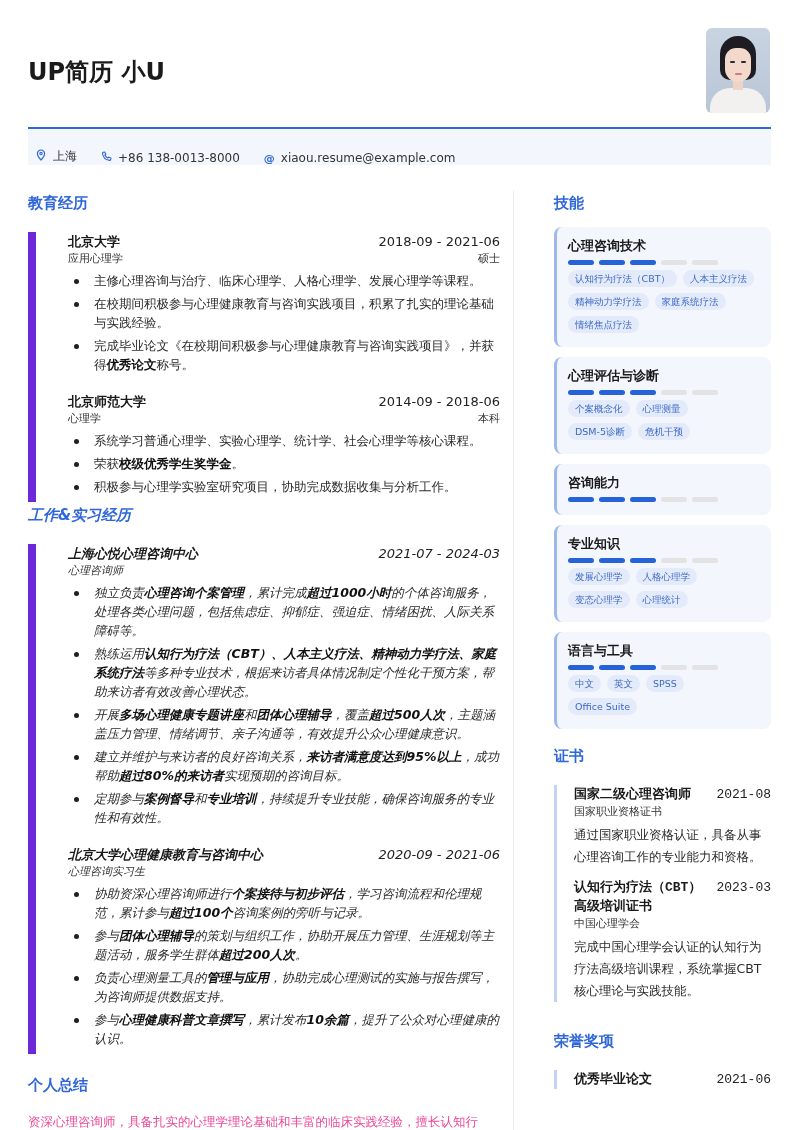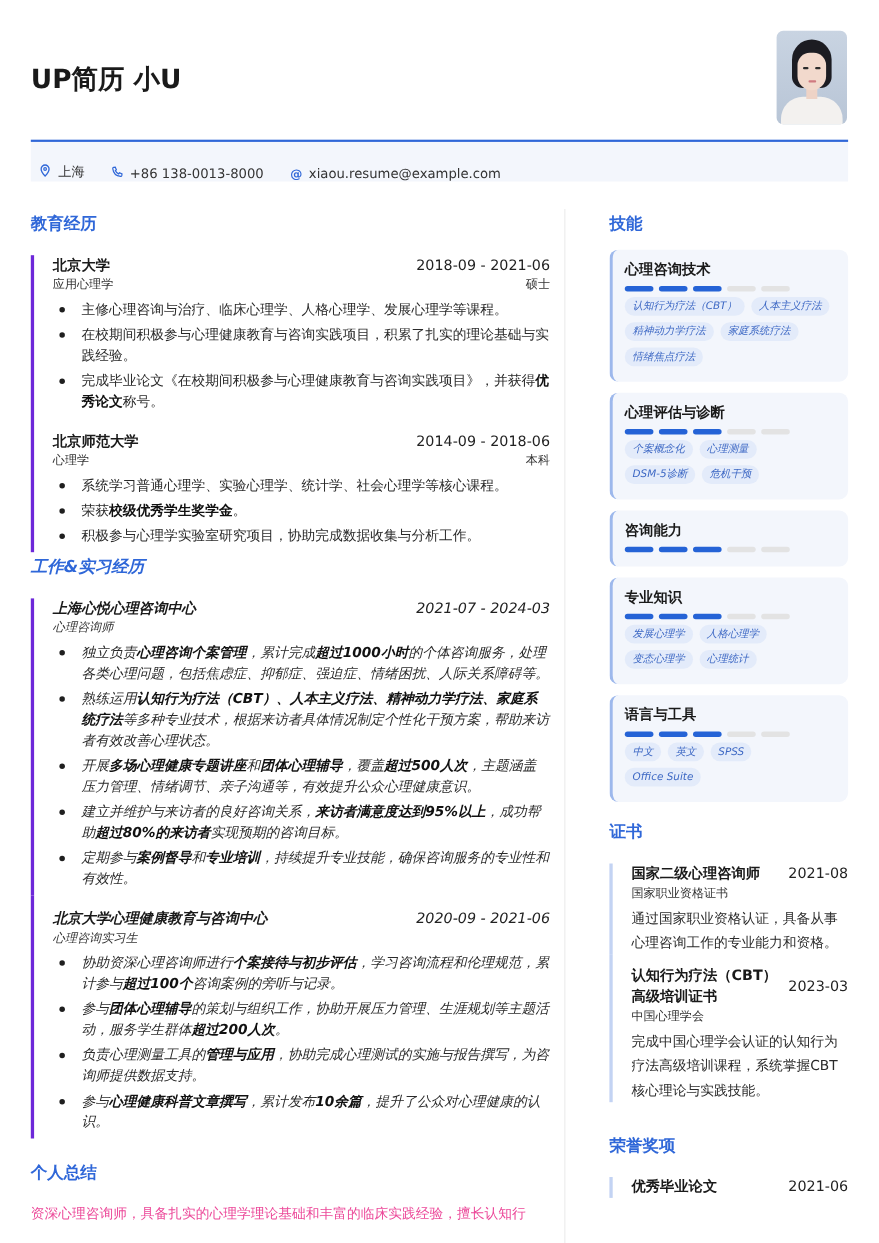--- a/index.html
+++ b/index.html
@@ -20,42 +20,42 @@
   .contact-bar { position: absolute; left: 28px; top: 127px; width: 743px; height: 38px; background: #f3f6fc; border-top: 2px solid #2f67d8; display: flex; align-items: flex-end; padding-left: 8px; font-size: 12px; color: #333; }
   .contact-item { display: flex; align-items: center; margin-right: 24px; }
   .contact-icon { color: #2f67d8; font-size: 11px; margin-right: 7px; width: 10px; text-align: center; }
 
   .left { position: absolute; left: 28px; top: 190px; width: 472px; }
   .divider { position: absolute; left: 513px; top: 190px; width: 1px; height: 940px; background: #ececec; }
   .right { position: absolute; left: 554px; top: 190px; width: 217px; }
 
   .section-title { font-size: 15px; font-weight: bold; color: #2f67d8; height: 26px; line-height: 26px; }
   .entries { margin-top: 16px; }
-  .entry { border-left: 3px solid #6d28d9; padding-left: 17px; padding-bottom: 2px; }
+  .entry { border-left: 8px solid #6d28d9; padding-left: 32px; padding-bottom: 2px; }
   .entry-head { display: flex; justify-content: space-between; align-items: baseline; }
   .entry-title { font-size: 13px; font-weight: bold; color: #1a1a1a; line-height: 19px; }
   .entry-date { font-size: 13px; color: #222; line-height: 19px; }
   .entry-sub { display: flex; justify-content: space-between; font-size: 11px; color: #333; line-height: 16px; }
   .bullets { list-style: none; margin-top: 4px; }
   .bullets li { position: relative; padding-left: 26px; font-size: 12.5px; line-height: 19px; color: #2a2a2a; margin-bottom: 4px; }
   .bullets li::before { content: ""; position: absolute; left: 6px; top: 8px; width: 5px; height: 5px; border-radius: 50%; background: #1f1f1f; }
   .bullets b { font-weight: bold; color: #111; }
   .entry + .entry { margin-top: 0; padding-top: 12px; }
 
   .skill-card { background: #f3f6fc; border-left: 3px solid #9db8ec; border-radius: 8px; padding: 10px 10px 8px 11px; margin-bottom: 10px; }
   .skill-title { font-size: 13px; font-weight: bold; color: #1a1a1a; line-height: 18px; }
   .bars { display: flex; margin-top: 5px; margin-bottom: 5px; }
   .bar { width: 26px; height: 5px; border-radius: 3px; margin-right: 5px; background: #e3e3e3; }
   .bar.on { background: #2563d6; }
-  .tags { display: flex; flex-wrap: wrap; font-style: italic; }
+  .tags { display: flex; flex-wrap: wrap; }
   .tag { font-size: 9.5px; color: #3d68c4; background: #e3ebfa; border-radius: 9px; padding: 0 7px; height: 17px; line-height: 17px; margin-right: 6px; margin-bottom: 6px; }
 
   .cert-entry { border-left: 3px solid #c3d3f3; padding-left: 17px; }
   .cert-entry + .cert-entry { padding-top: 10px; }
-  .cert-head { display: flex; justify-content: space-between; align-items: center; }
+  .cert-head { display: flex; justify-content: space-between; align-items: flex-start; font-family: Liberation Mono, monospace; }
   .cert-title { font-size: 13px; font-weight: bold; color: #1a1a1a; line-height: 19px; width: 140px; }
   .cert-date { font-size: 13px; color: #222; line-height: 19px; }
   .cert-issuer { font-size: 11px; color: #333; line-height: 16px; }
   .cert-desc { font-size: 12.5px; color: #2a2a2a; line-height: 22px; margin-top: 4px; }
 
   .summary-text { font-size: 12.5px; color: #ec4899; line-height: 20px; margin-top: 14px; white-space: nowrap; }
 </style>
 </head>
 <body>
 

